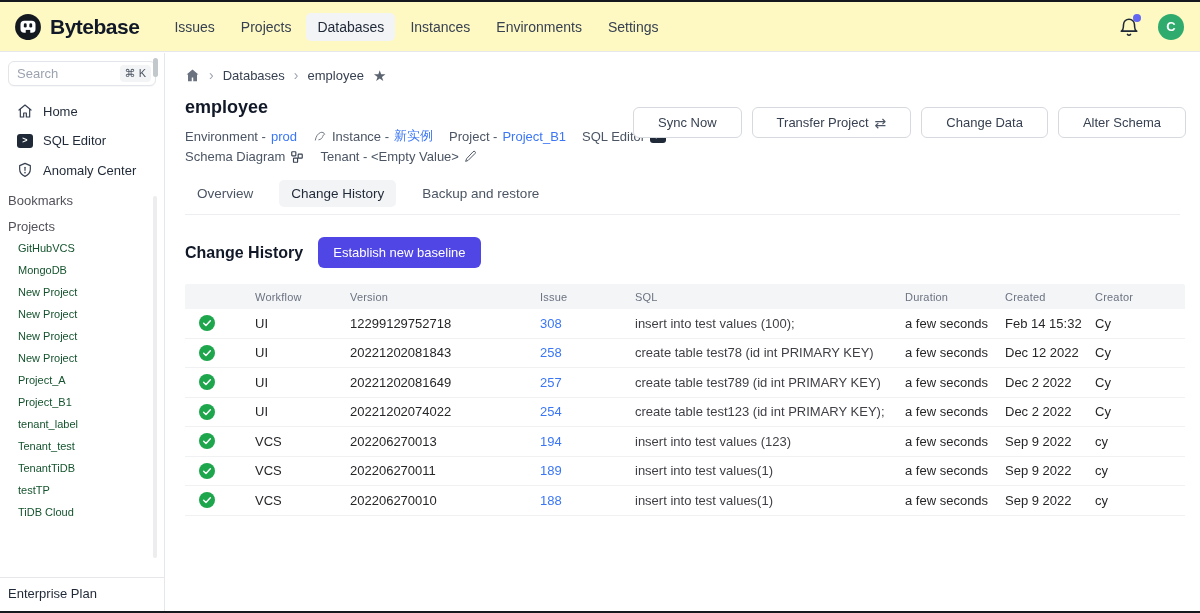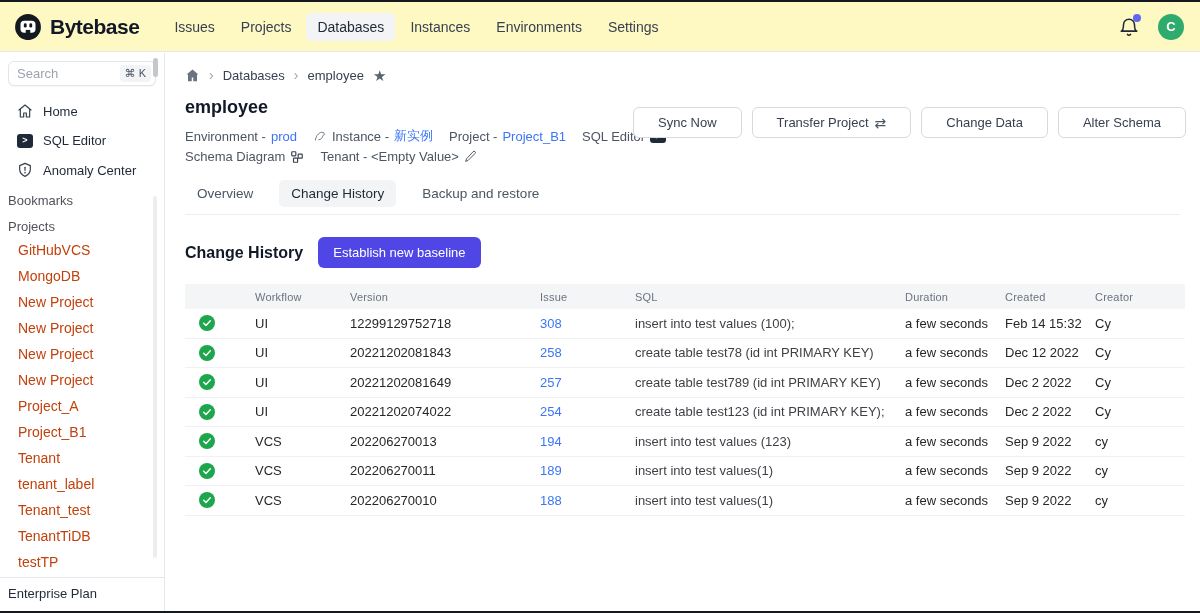--- a/index.html
+++ b/index.html
@@ -31,21 +31,21 @@
   .search-box { margin:8px 8px 10px 8px; height:25px; border:1px solid #e2e5e9; border-radius:6px;
     display:flex; align-items:center; padding:0 4px 0 8px; background:#fff; box-shadow:0 1px 1px rgba(0,0,0,.03); }
   .search-box input { border:none; outline:none; width:82px; font-size:13px; color:#374151;
     font-family:inherit; background:transparent; }
   .search-box input::placeholder { color:#9ca3af; }
   .kbd-badge { margin-left:auto; font-size:11px; color:#4b5563; background:#f3f4f6;
     border-radius:4px; padding:2px 5px; white-space:nowrap; }
   .side-nav-item { display:flex; align-items:center; gap:10px; padding:7px 8px 7px 17px;
     font-size:13px; color:#1f2937; cursor:pointer; }
   .side-section { padding:8px 8px 3px 8px; font-size:13px; color:#52525b; }
-  .proj-item { padding:5px 8px 5px 18px; font-size:14px; color:#c2410c; cursor:pointer; white-space:nowrap;
+  .proj-item { padding:5px 8px 5px 18px; font-size:11px; color:#14532d; cursor:pointer; white-space:nowrap;
     overflow:hidden; text-overflow:ellipsis; }
   .plan-footer { position:absolute; left:0; right:0; bottom:0; border-top:1px solid #e5e7eb;
     padding:8px 8px 10px 8px; font-size:13px; font-weight:500; color:#1f2937; background:#fff; }
   .scroll-thumb { position:absolute; right:6px; top:5px; width:5px; height:19px; background:#c3c8cd; border-radius:3px; }
   .scroll-track { position:absolute; right:7px; top:143px; width:4px; height:362px; background:#ededef; border-radius:2px; }
 
   
   .main { position:absolute; top:53px; left:165px; width:1035px; bottom:2px; background:#fff; overflow:hidden; }
   .breadcrumb { display:flex; align-items:center; gap:9px; padding:14px 0 0 20px; font-size:13px; color:#374151; }
   .crumb-sep { color:#9ca3af; font-size:14px; }
@@ -159,21 +159,20 @@
   <div class="side-section">Projects</div>
 
   <div class="proj-item">GitHubVCS</div>
   <div class="proj-item">MongoDB</div>
   <div class="proj-item">New Project</div>
   <div class="proj-item">New Project</div>
   <div class="proj-item">New Project</div>
   <div class="proj-item">New Project</div>
   <div class="proj-item">Project_A</div>
   <div class="proj-item">Project_B1</div>
-  <div class="proj-item">Tenant</div>
   <div class="proj-item">tenant_label</div>
   <div class="proj-item">Tenant_test</div>
   <div class="proj-item">TenantTiDB</div>
   <div class="proj-item">testTP</div>
   <div class="proj-item">TiDB Cloud</div>
 
   <div class="plan-footer">Enterprise Plan</div>
 </aside>
 
 <main class="main">

